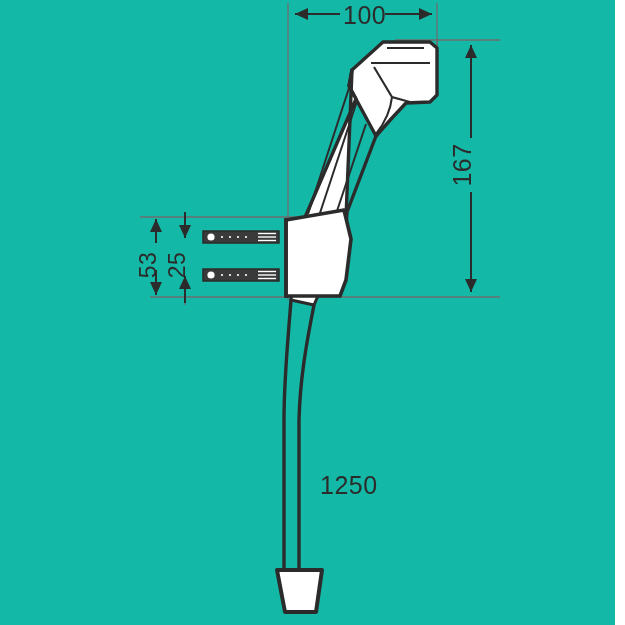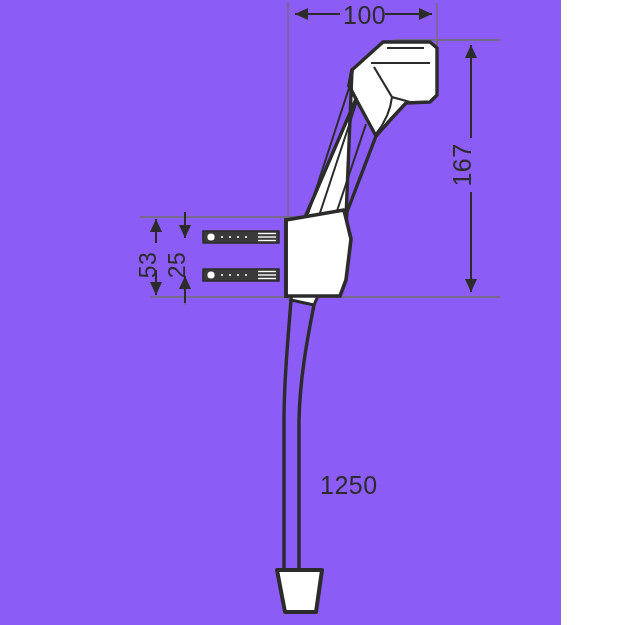--- a/index.html
+++ b/index.html
@@ -5,23 +5,23 @@
   html, body {
     margin: 0;
     padding: 0;
     background: #ffffff;
   }
   body {
     font-family: "Liberation Sans", sans-serif;
   }
   #canvas {
     position: relative;
-    width: 561px;
+    width: 615px;
     height: 625px;
-    background: #8b5cf6;
+    background: #14b8a6;
     overflow: hidden;
     text-align: center;
   }
   #drawing {
     position: absolute;
     left: 0;
     top: 0;
     width: 625px;
     height: 625px;
   }

